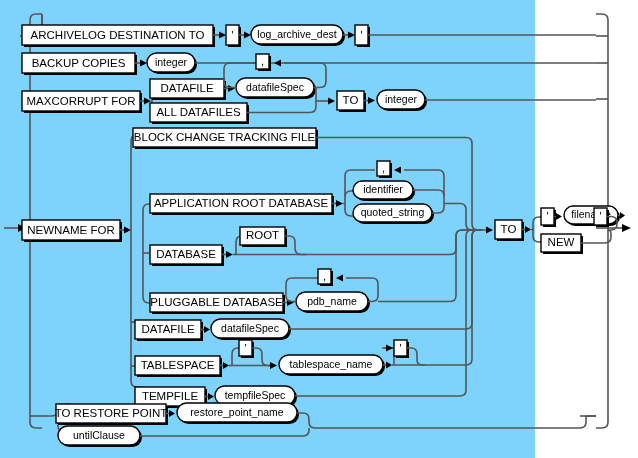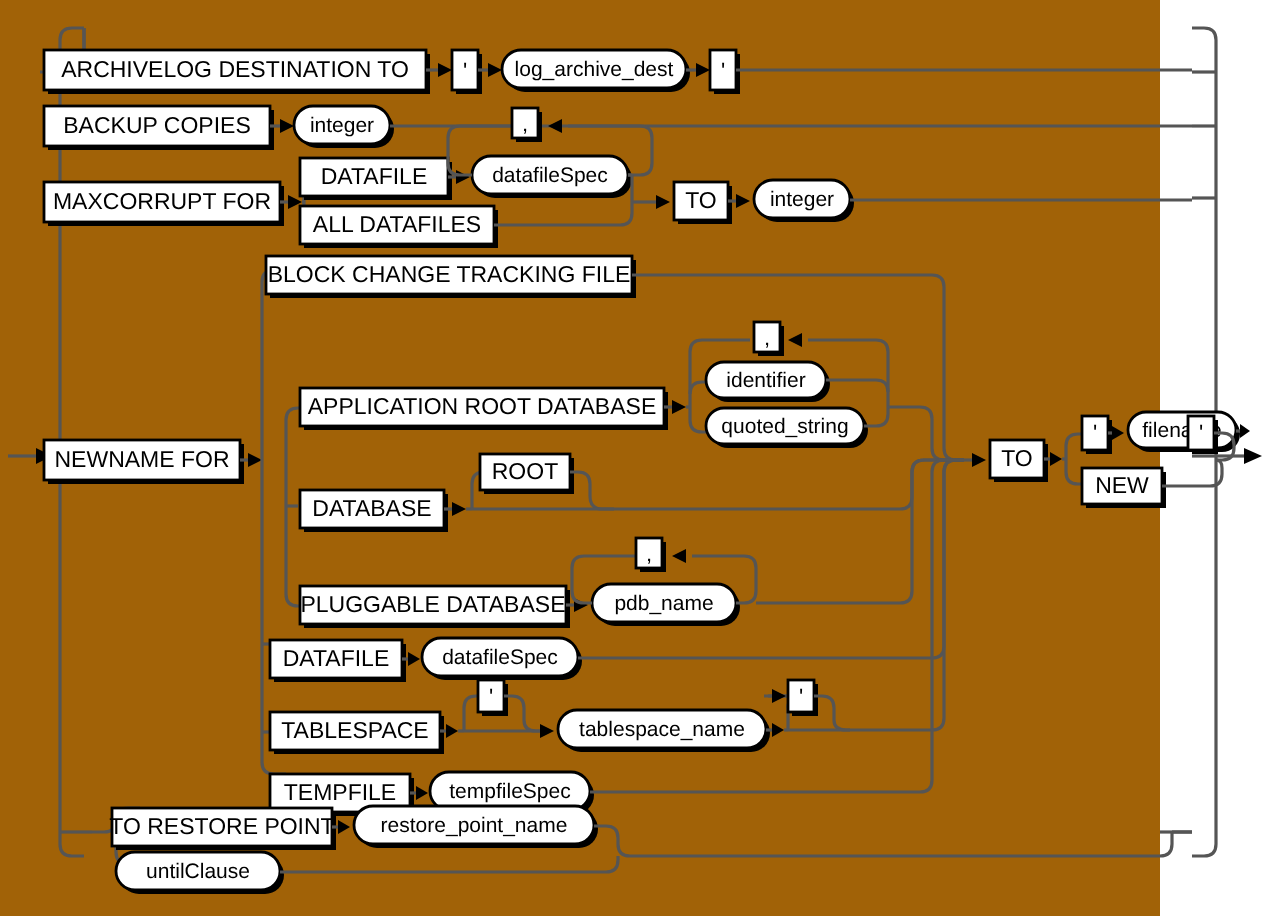--- a/index.html
+++ b/index.html
@@ -2,23 +2,23 @@
 <html><head>
 <meta charset="utf-8">
 <style>
   html, body {
     margin: 0;
     padding: 0;
     background: #ffffff;
   }
   #canvas {
     position: relative;
-    width: 580px;
+    width: 535px;
     height: 458px;
-    background: #a16207;
+    background: #7dd3fc;
     font-family: "Liberation Sans", sans-serif;
     text-decoration: underline;
   }
   svg#diagram {
     position: absolute;
     left: 0;
     top: 0;
     width: 638px;
     height: 458px;
   }

